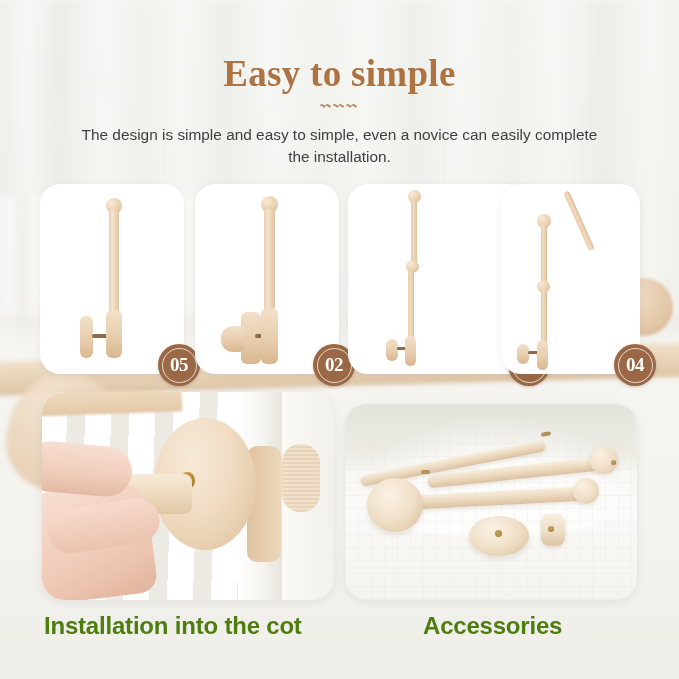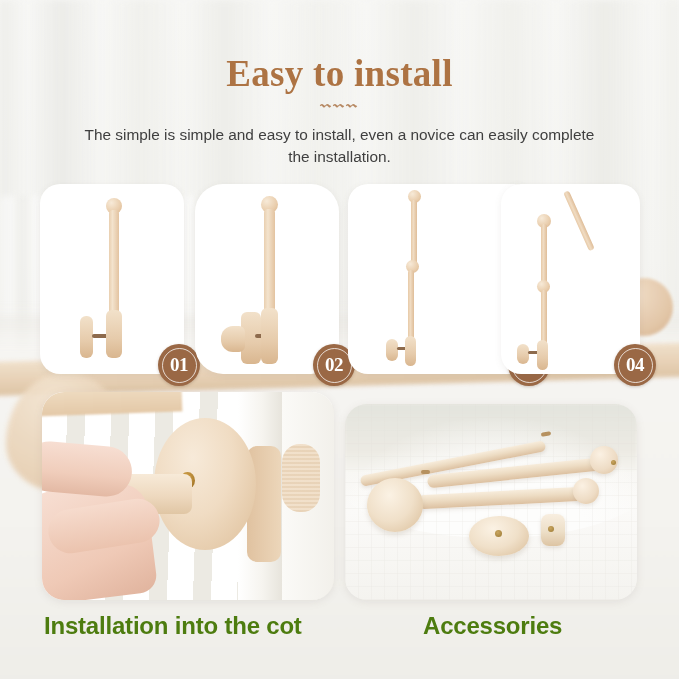--- a/index.html
+++ b/index.html
@@ -151,21 +151,21 @@
     box-shadow: 0 2px 7px rgba(120,110,96,.10);
     overflow: visible;
   }
   .card-inner {
     position: absolute;
     inset: 0;
     border-radius: 20px;
     overflow: hidden;
   }
   .card.c1 { left: 0; }
-  .card.c2 { left: 155px; border-radius: 28px; }
+  .card.c2 { left: 155px; }
   .card.c3 { left: 308px; padding-left: 42px; }
   .card.c4 { left: 461px; width: 139px; }
 
   
   .rod {
     position: absolute;
     background: linear-gradient(90deg, #e9cfb0 0%, #f3e3cd 35%, #e3c3a0 100%);
     border-radius: 4px;
   }
   .rod.thin {
@@ -385,36 +385,36 @@
 
   <div class="bg-base"></div>
   <div class="bg-curtain"></div>
   <div class="bg-crib-bars"></div>
   <div class="bg-mattress-edge"></div>
   <div class="bg-mattress"></div>
   <div class="bg-rail"></div>
   <div class="bg-rail-leg"></div>
   <div class="bg-ball-right"></div>
 
-  <div class="title">Easy to install</div>
+  <div class="title">Easy to simple</div>
   <div class="squiggles">〰〰〰</div>
-  <div class="subtitle">The simple is simple and easy to install, even a novice can easily complete the installation.</div>
+  <div class="subtitle">The design is simple and easy to simple, even a novice can easily complete the installation.</div>
 
   <div class="cards">
 
     <div class="card c1">
       <div class="card-inner">
         <div class="ball" style="left:66px; top:14px; width:16px; height:16px;"></div>
         <div class="rod" style="left:69px; top:26px; width:10px; height:140px;"></div>
         <div class="disc" style="left:40px; top:132px; width:13px; height:42px;"></div>
         <div class="shaft" style="left:52px; top:150px; width:18px; height:4px;"></div>
         <div class="disc" style="left:66px; top:126px; width:16px; height:48px;"></div>
       </div>
       <div class="badge">
-        <span>01</span>
+        <span>05</span>
       </div>
     </div>
 
     <div class="card c2">
       <div class="card-inner">
         <div class="ball" style="left:66px; top:12px; width:17px; height:17px;"></div>
         <div class="rod" style="left:69px; top:25px; width:11px; height:142px;"></div>
         <div class="disc" style="left:46px; top:128px; width:20px; height:52px;"></div>
         <div class="disc" style="left:26px; top:142px; width:24px; height:26px; border-radius:12px 6px 6px 12px;"></div>
         <div class="shaft" style="left:60px; top:150px; width:14px; height:4px;"></div>

